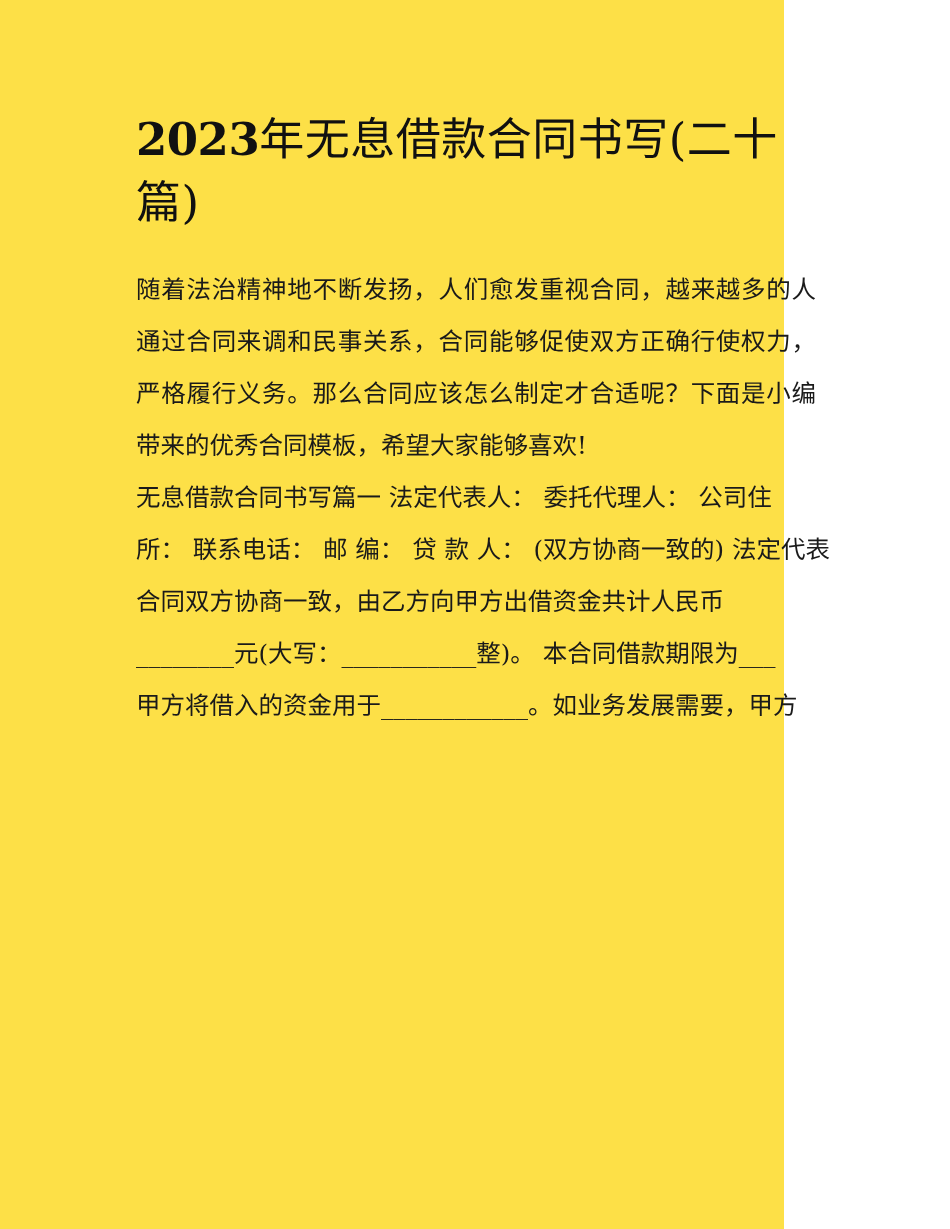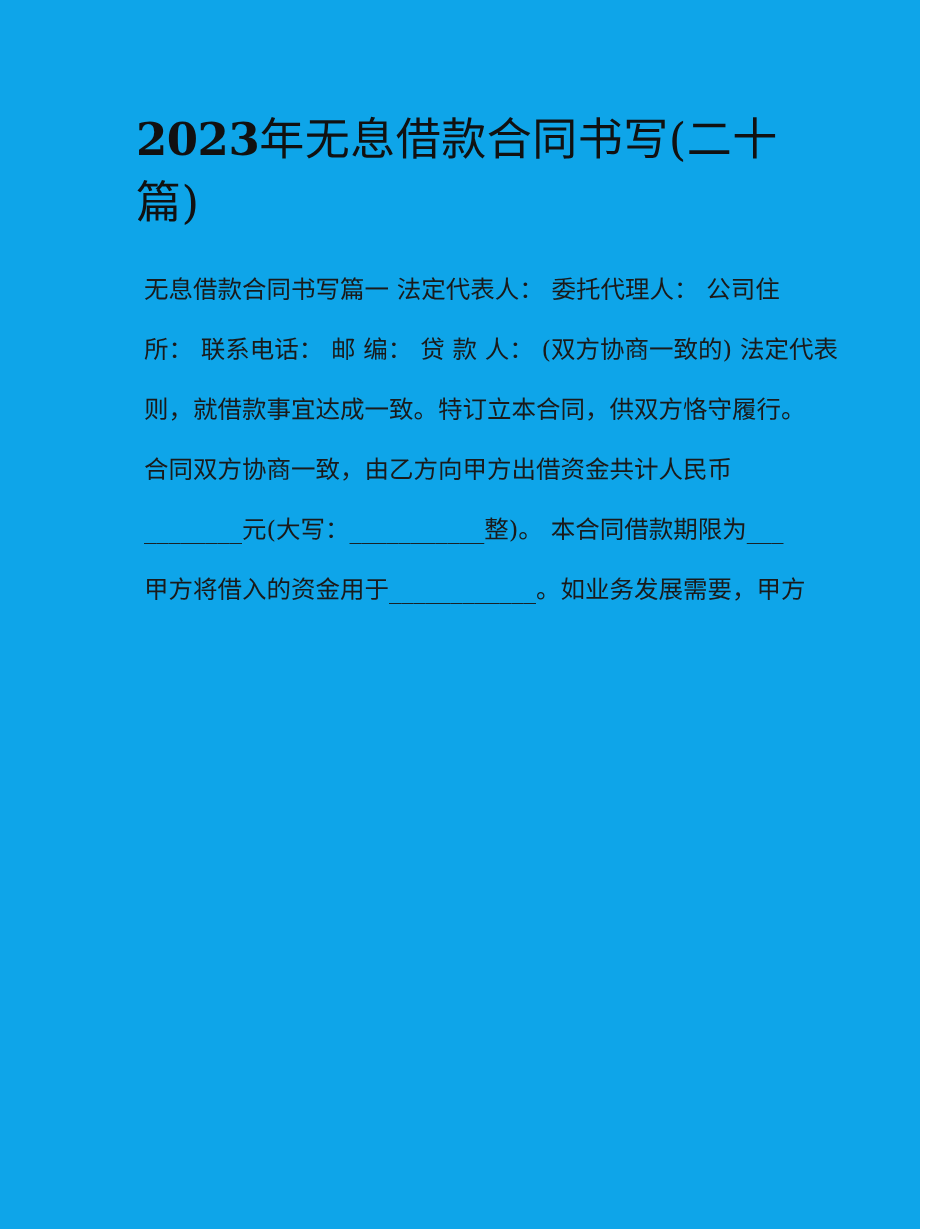--- a/index.html
+++ b/index.html
@@ -12,23 +12,23 @@
     width: 950px;
     height: 1229px;
     overflow: hidden;
     font-family: "DejaVu Serif", "Liberation Serif", serif;
     color: #000000;
     -webkit-font-smoothing: antialiased;
   }
 
   .page {
     position: relative;
-    width: 920px;
+    width: 784px;
     height: 1229px;
-    background: #0ea5e9;
+    background: #fde047;
     box-sizing: border-box;
     padding-left: 11px;
   }
 
   .content {
     position: absolute;
     left: 136px;
     top: 108px;
     width: 680px;
   }
@@ -66,44 +66,44 @@
     line-height: 52px;
     color: #1a1a1a;
     text-align: justify;
     text-justify: inter-ideograph;
     word-break: break-all;
     letter-spacing: 0px;
   }
 
   
   .line {
-    margin: 8px;
+    margin: 0;
     padding: 0;
     font-size: 24.5px;
     line-height: 52px;
     color: #1a1a1a;
     word-break: break-all;
     white-space: nowrap;
   }
 </style>
 </head>
 <body>
 
 <div class="page">
   <div class="content">
 
     <h1 class="doc-title">
       <span class="num">2023</span><span>年无息借款合同书写(二十篇)</span>
     </h1>
 
     <div class="body-block">
 
+      <p class="para">随着法治精神地不断发扬，人们愈发重视合同，越来越多的人通过合同来调和民事关系，合同能够促使双方正确行使权力，严格履行义务。那么合同应该怎么制定才合适呢？下面是小编带来的优秀合同模板，希望大家能够喜欢!</p>
 
       <p class="line">无息借款合同书写篇一 法定代表人： 委托代理人： 公司住</p>
       <p class="line">所： 联系电话： 邮 编： 贷 款 人： (双方协商一致的) 法定代表</p>
-      <p class="line">则，就借款事宜达成一致。特订立本合同，供双方恪守履行。</p>
       <p class="line">合同双方协商一致，由乙方向甲方出借资金共计人民币</p>
       <p class="line">________元(大写：___________整)。 本合同借款期限为___</p>
       <p class="line">甲方将借入的资金用于____________。如业务发展需要，甲方</p>
 
     </div>
   </div>
 </div>
 
 </body></html>

